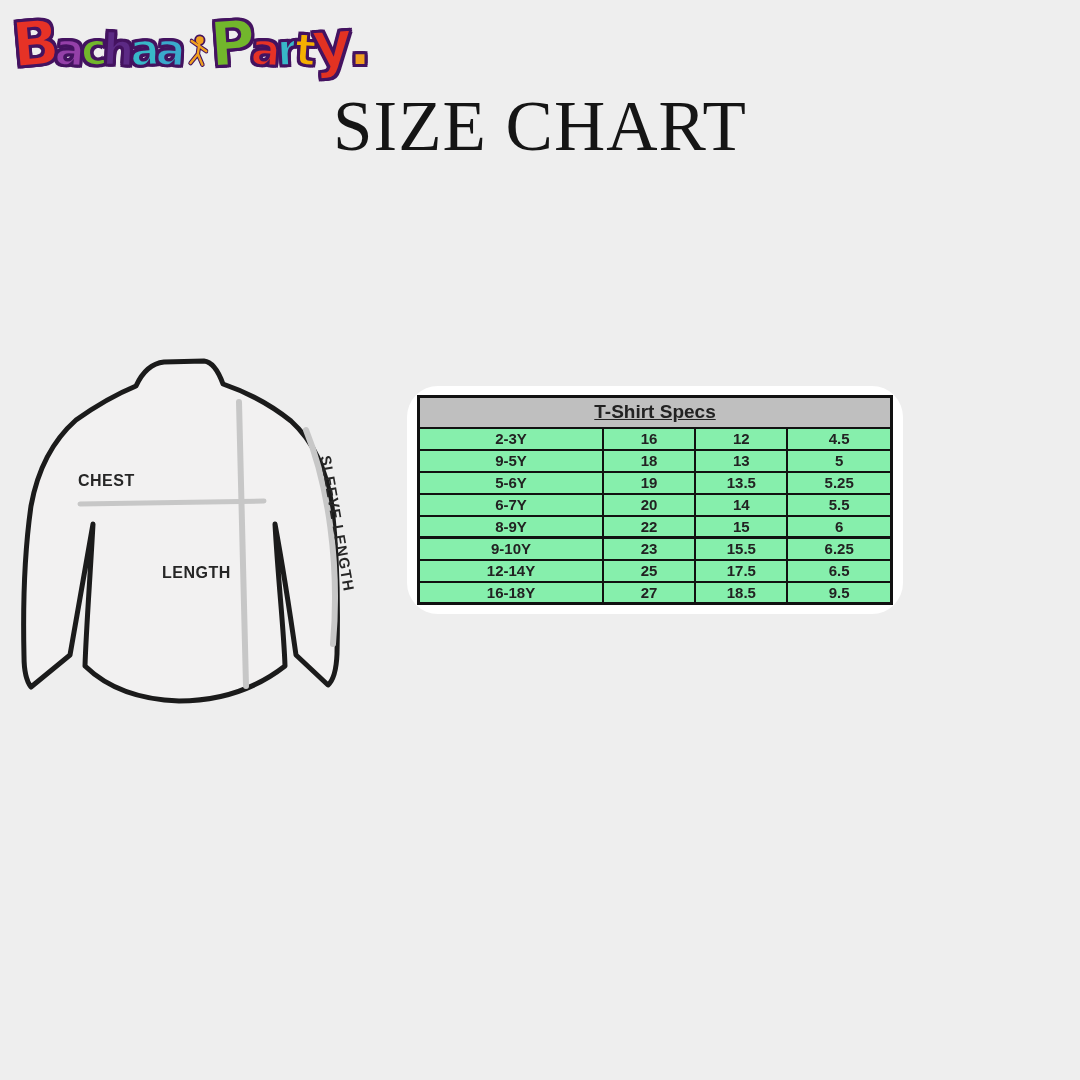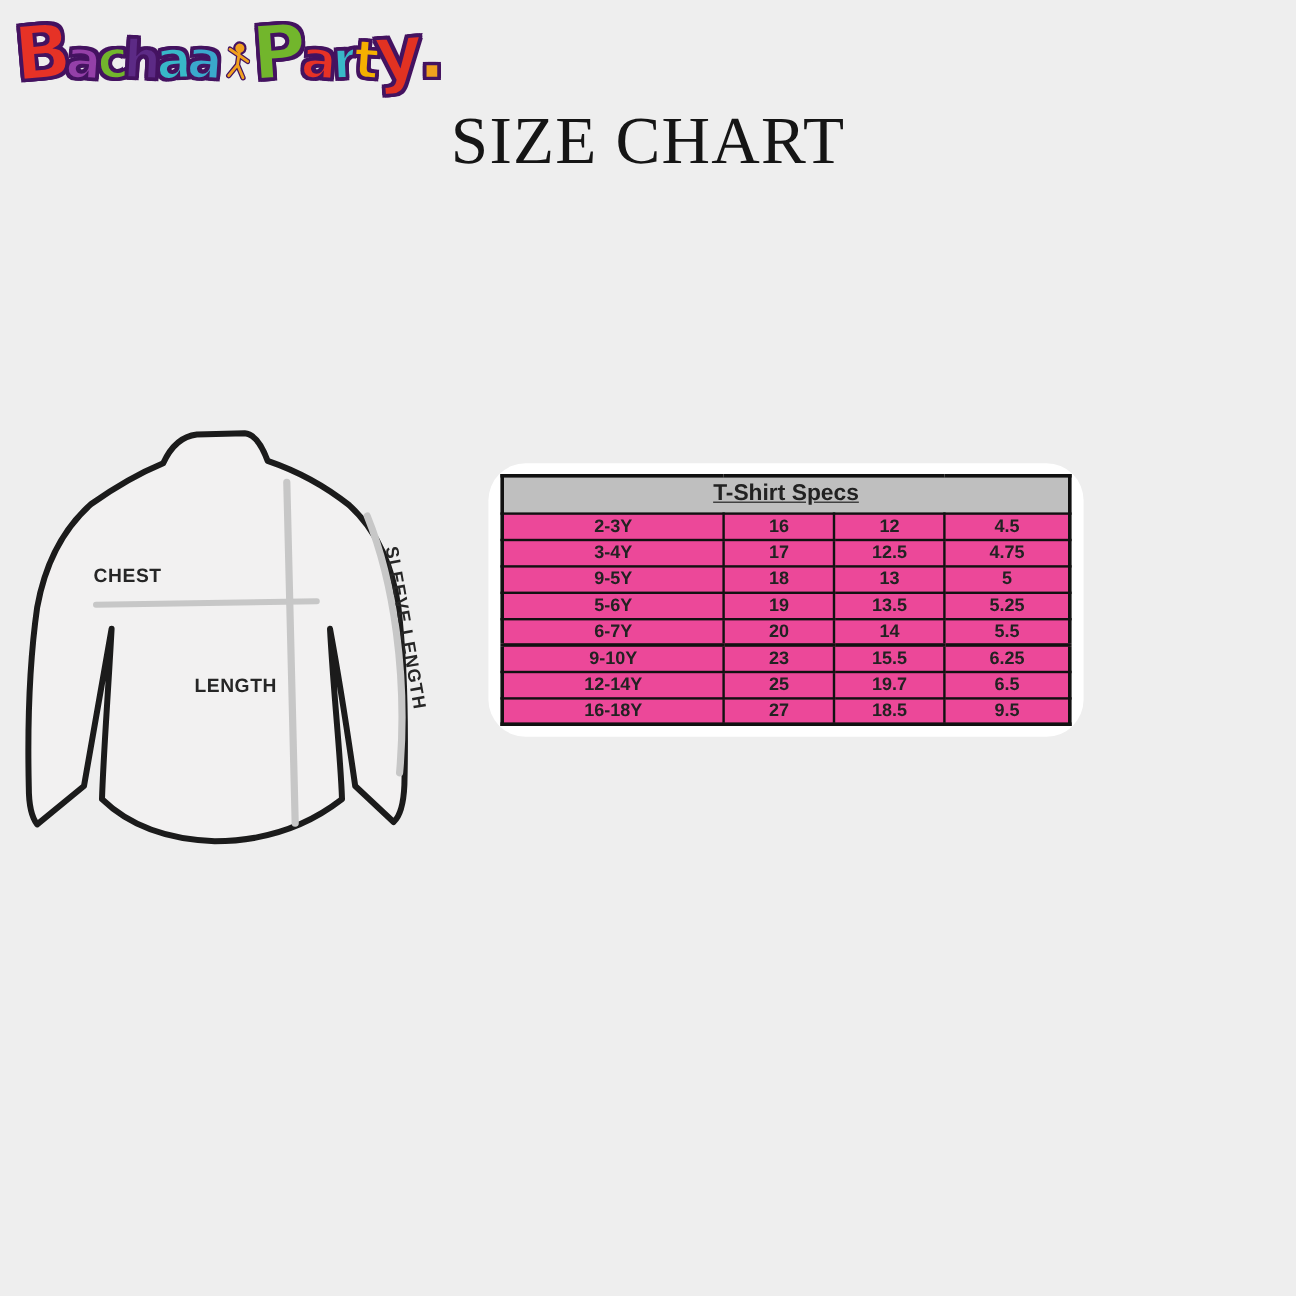--- a/index.html
+++ b/index.html
@@ -39,21 +39,21 @@
       2px 2px 0 #441360,-2px -2px 0 #441360,2px -2px 0 #441360,-2px 2px 0 #441360;
   }
   .logo-letter.big{font-size:62px;}
   .logo-kid{margin:0 4px;transform:translateY(6px) rotate(8deg);}
 
   
   .page-title{
     position:absolute;top:86px;left:0;width:100%;
     text-align:center;
     font-family:"Liberation Serif",serif;
-    font-size:56px;
+    font-size:71px;
     font-weight:500;
     color:#151515;
     letter-spacing:1px;
   }
 
   
   .shirt-wrap{position:absolute;left:18px;top:354px;width:336px;height:366px;}
   .shirt-wrap svg{position:absolute;left:0;top:0;}
   .shirt-outline{fill:#f2f1f1;stroke:var(--outline-color);stroke-width:5;stroke-linejoin:round;stroke-linecap:round;}
   .measure-line{stroke:var(--measure-gray);fill:none;stroke-linecap:round;}
@@ -113,21 +113,21 @@
     font-weight:bold;
     line-height:1.35;
     height:46px;
     white-space:pre-line;
     border-bottom:6px double var(--table-border);
   }
   .size-table tbody td{
     font-size:15px;
     font-weight:bold;
     height:22px;
-    background:#ec4899;
+    background:#86efac;
   }
   
   .size-table tbody tr:nth-child(6) td{border-top:3px solid var(--table-border);}
 </style>
 </head>
 <body>
 
 <div class="logo">
   <span class="logo-word">
       <span class="logo-letter big" style="color: rgb(230, 50, 38); transform: rotate(-5deg);">B</span>
@@ -208,53 +208,53 @@
       </tr>
     </thead>
     <tbody>
         <tr>
           <td>2-3Y</td>
           <td>16</td>
           <td>12</td>
           <td>4.5</td>
         </tr>
         <tr>
-          <td>3-4Y</td>
-          <td>17</td>
-          <td>12.5</td>
-          <td>4.75</td>
-        </tr>
-        <tr>
           <td>9-5Y</td>
           <td>18</td>
           <td>13</td>
           <td>5</td>
         </tr>
         <tr>
           <td>5-6Y</td>
           <td>19</td>
           <td>13.5</td>
           <td>5.25</td>
         </tr>
         <tr>
           <td>6-7Y</td>
           <td>20</td>
           <td>14</td>
           <td>5.5</td>
         </tr>
         <tr>
+          <td>8-9Y</td>
+          <td>22</td>
+          <td>15</td>
+          <td>6</td>
+        </tr>
+        <tr>
           <td>9-10Y</td>
           <td>23</td>
           <td>15.5</td>
           <td>6.25</td>
         </tr>
         <tr>
           <td>12-14Y</td>
           <td>25</td>
-          <td>19.7</td>
+          <td>17.5</td>
           <td>6.5</td>
         </tr>
         <tr>
           <td>16-18Y</td>
           <td>27</td>
           <td>18.5</td>
           <td>9.5</td>
         </tr>
       </tbody>
   </table>

